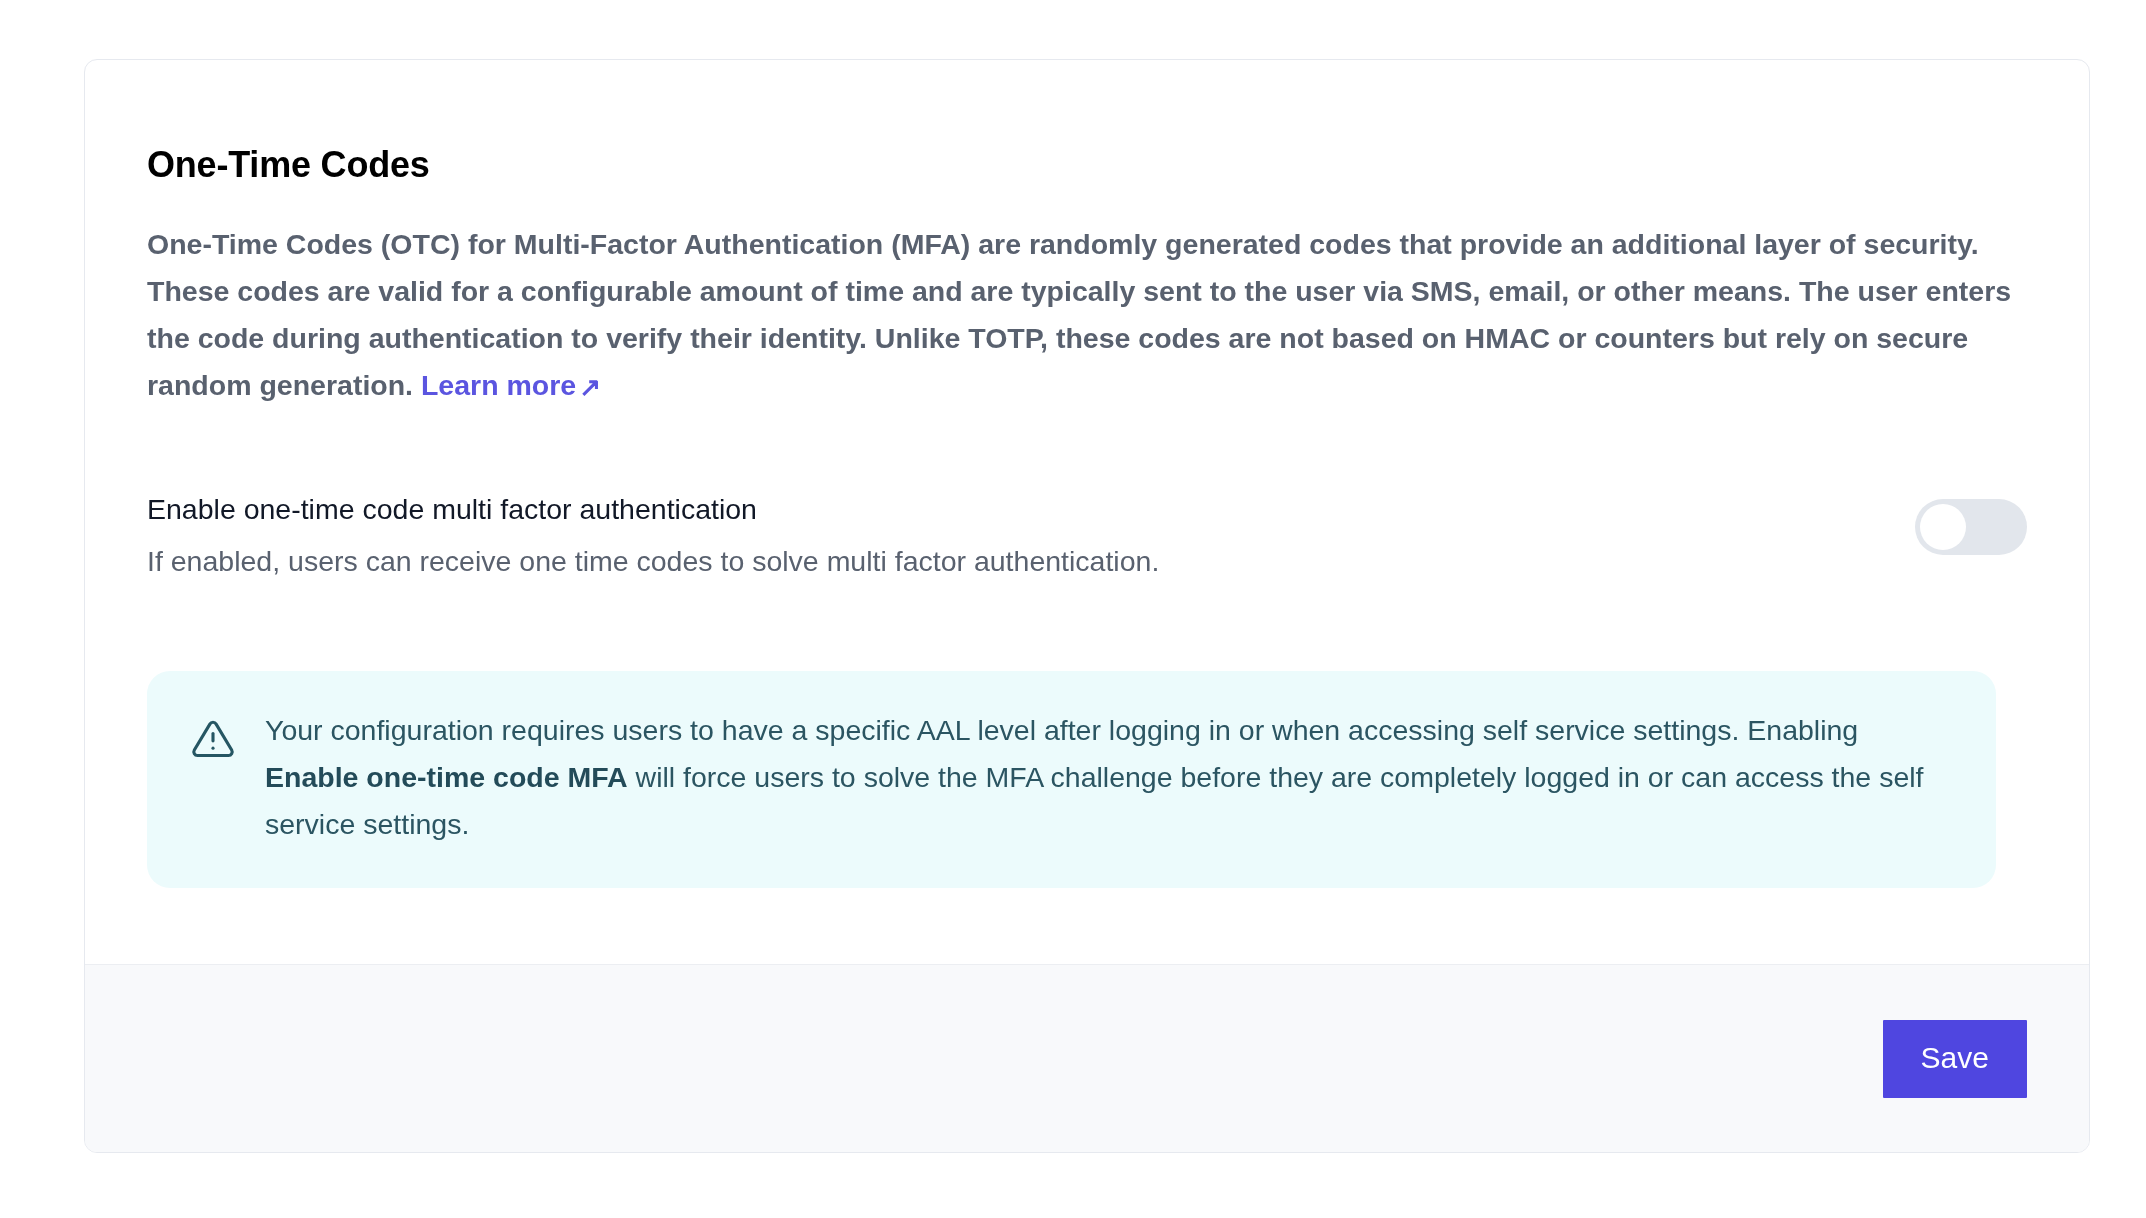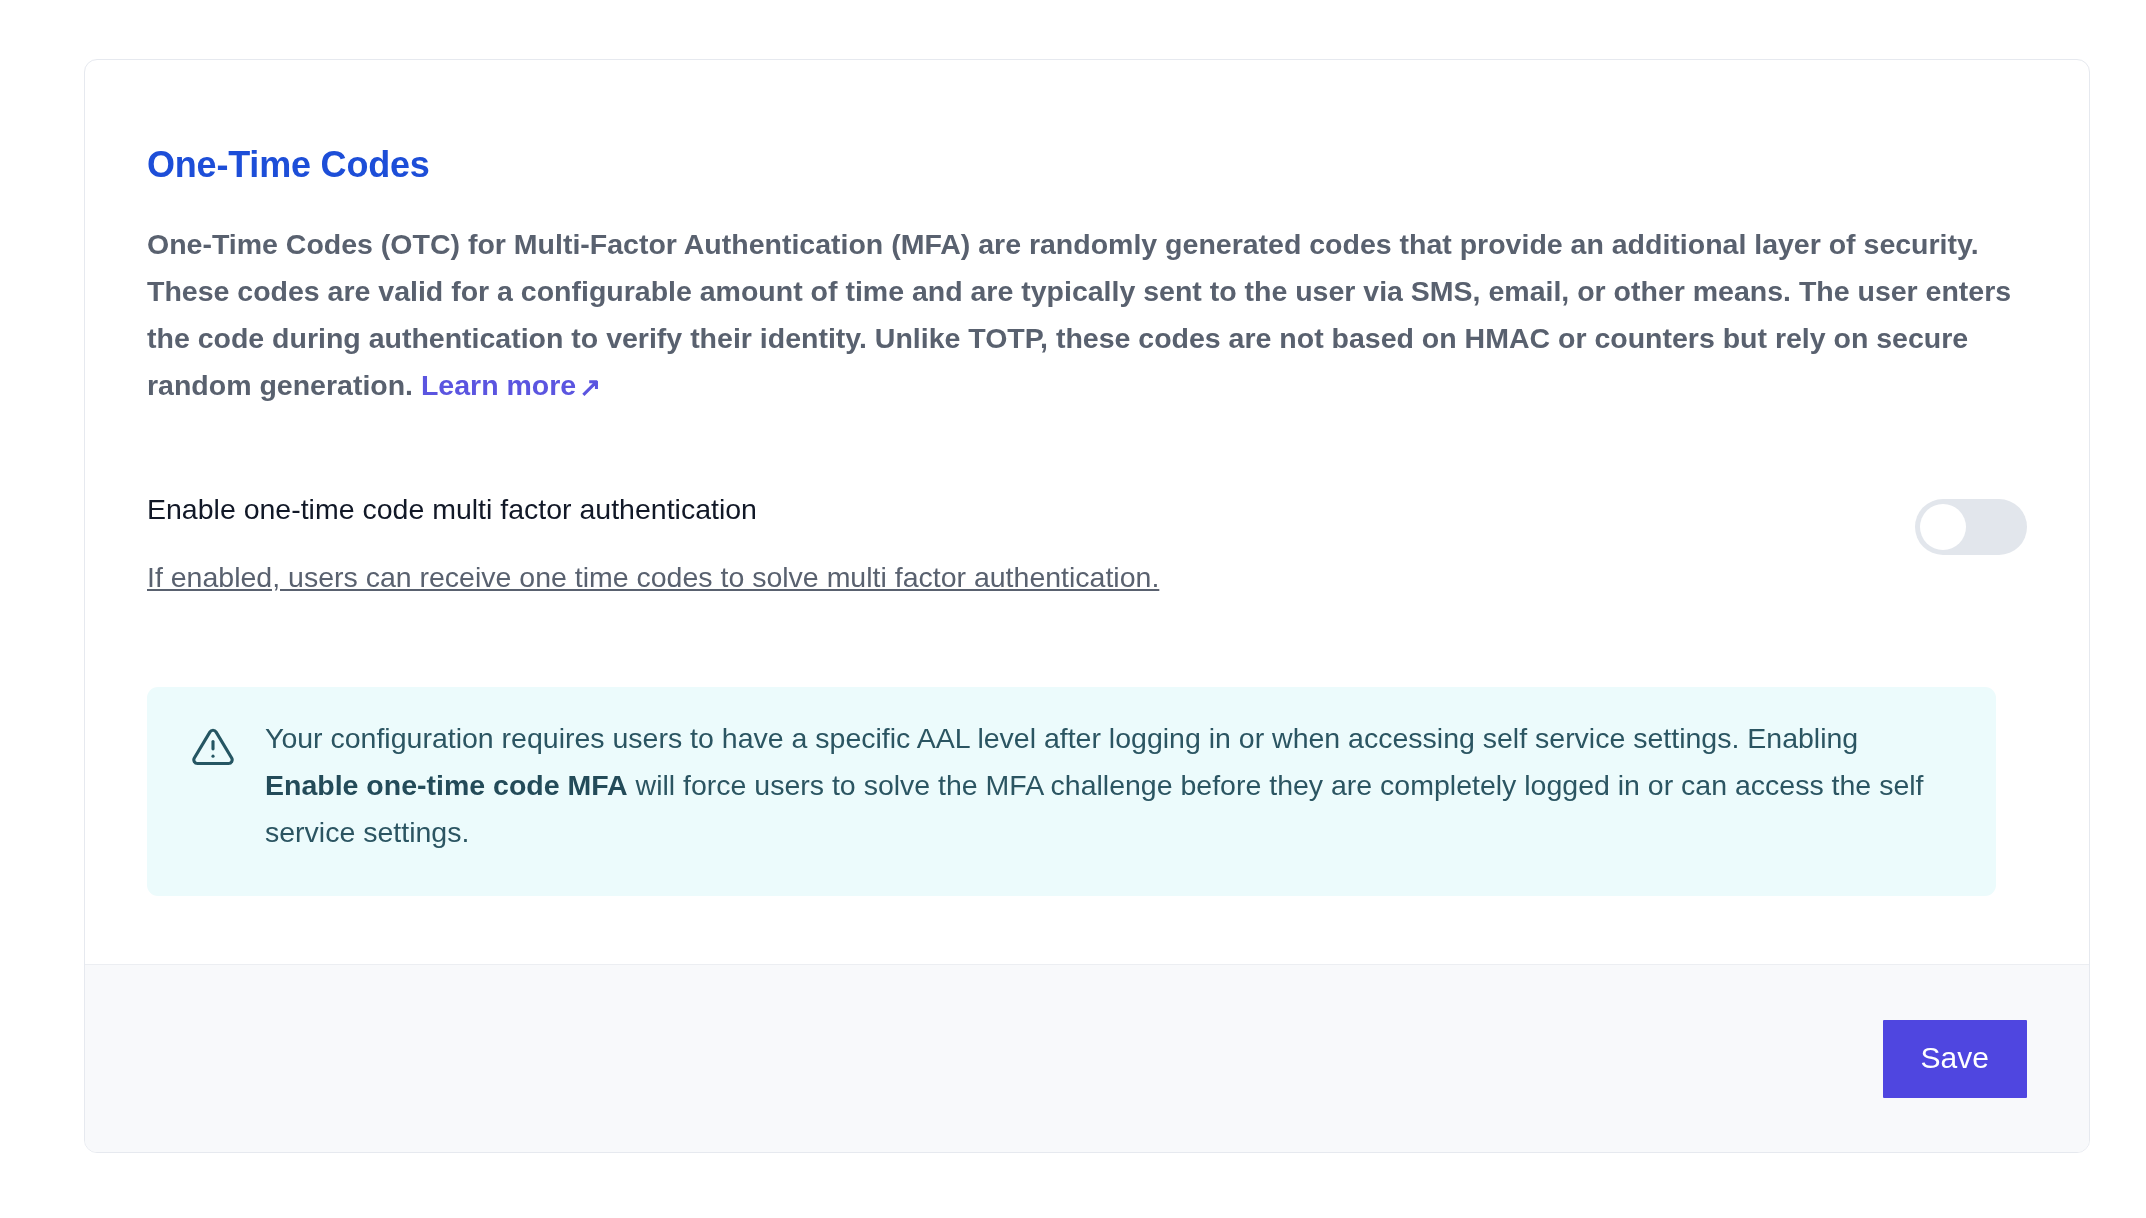--- a/index.html
+++ b/index.html
@@ -41,21 +41,21 @@
     padding: 83px 62px 0 62px;
     flex: 1 1 auto;
   }
 
   
   .section-title {
     margin: 0;
     font-size: 36px;
     line-height: 44px;
     font-weight: 700;
-    color: #1d4ed8;
+    color: #000000;
     letter-spacing: -0.2px;
   }
 
   
   .section-desc {
     margin: 34px 0 0 0;
     font-size: 28.5px;
     line-height: 47px;
     font-weight: 700;
     color: #59616f;
@@ -90,26 +90,25 @@
   }
 
   .toggle-label {
     font-size: 28.5px;
     line-height: 36px;
     font-weight: 400;
     color: #111827;
   }
 
   .toggle-help {
-    margin-top: 32px;
+    margin-top: 16px;
     font-size: 28.5px;
     line-height: 36px;
     font-weight: 400;
     color: #59616f;
-    text-decoration: underline;
   }
 
   .switch {
     flex: 0 0 auto;
     position: relative;
     width: 112px;
     height: 56px;
     border-radius: 28px;
     background: #e2e6ec;
     margin-top: 8px;
@@ -122,22 +121,22 @@
     width: 46px;
     height: 46px;
     border-radius: 50%;
     background: #ffffff;
   }
 
   
   .alert {
     margin-top: 92px;
     background: #ecfbfc;
-    border-radius: 11px;
-    padding: 28px 44px 40px 44px;
+    border-radius: 23px;
+    padding: 36px 44px 40px 44px;
     display: flex;
     align-items: flex-start;
     gap: 30px;
     box-sizing: border-box;
     width: 1849px;
   }
 
   .alert-icon {
     flex: 0 0 auto;
     width: 44px;

